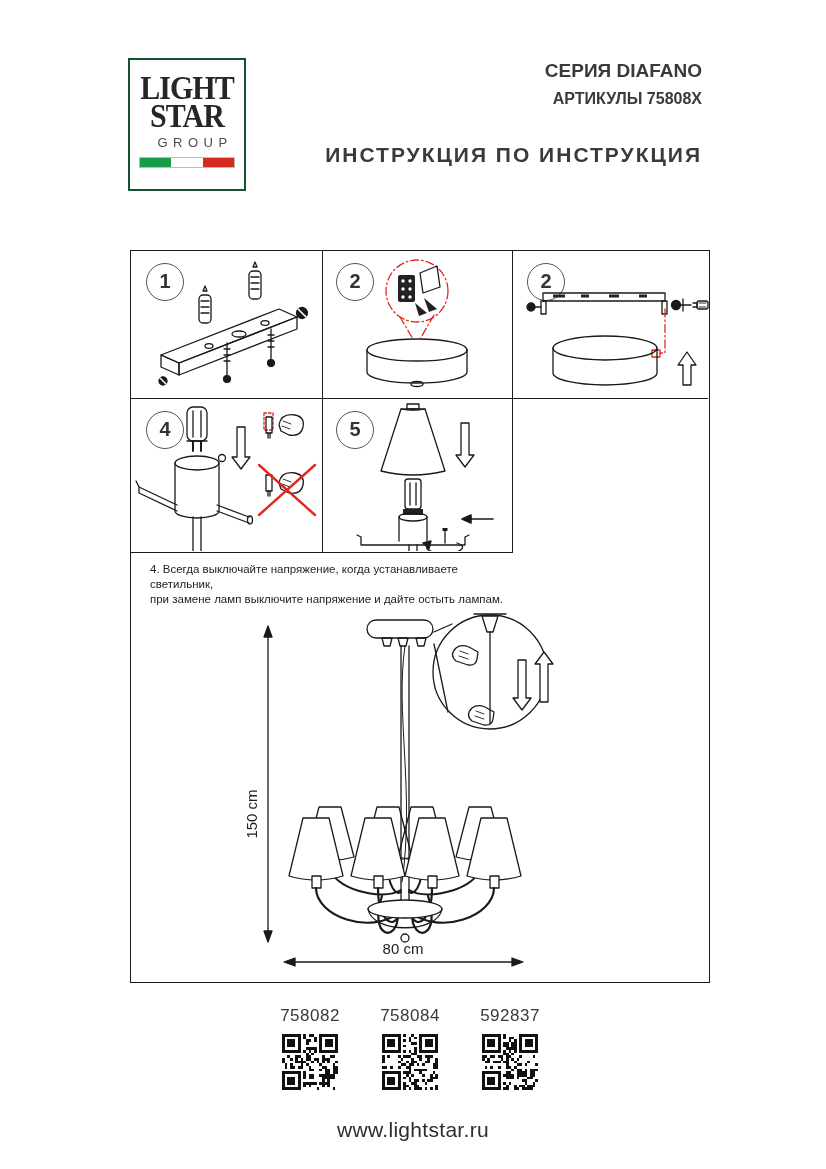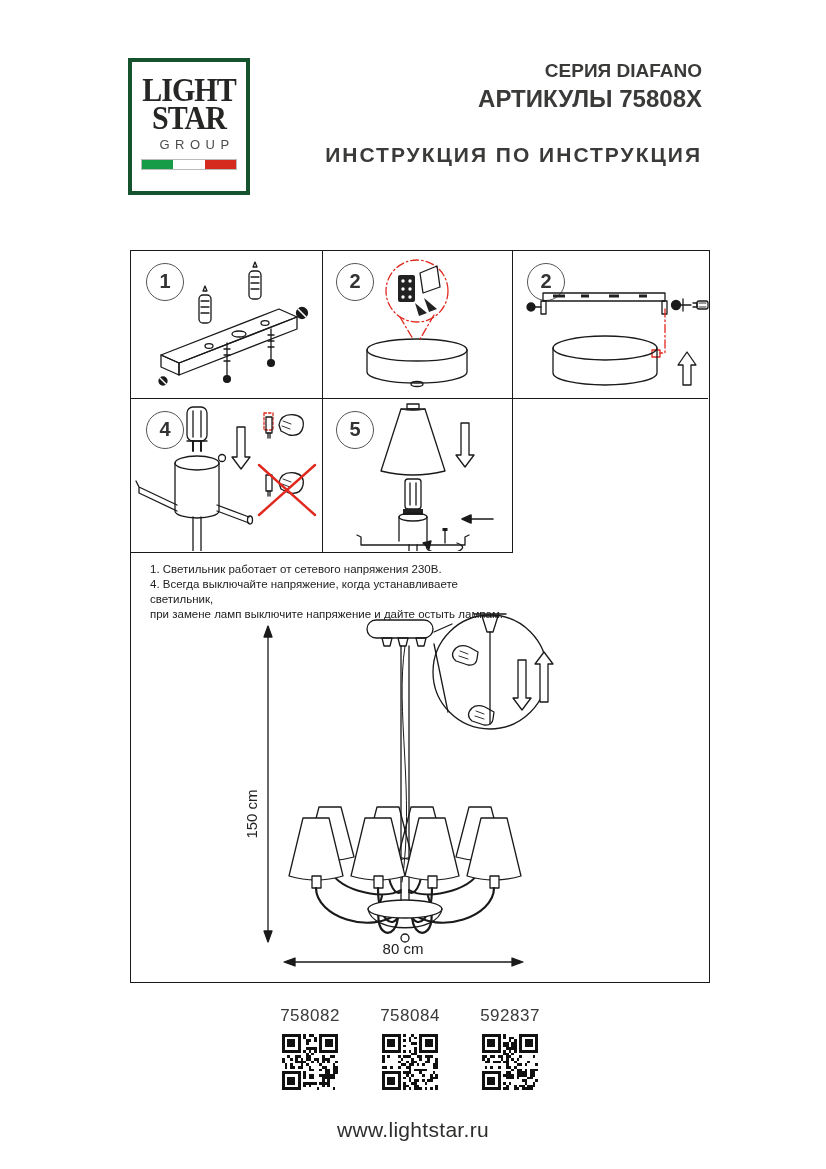--- a/index.html
+++ b/index.html
@@ -6,42 +6,42 @@
   .page{
     position:relative;width:826px;height:1169px;margin:0 auto;
     background:#ffffff;overflow:hidden;
     font-family:"Liberation Sans", sans-serif;color:#3a3a39;
   }
   .abs{position:absolute;}
 
   
   .logo-box{
     left:128px;top:58px;width:114px;height:129px;
-    border:4px solid #14532d;background:#fff;text-align:center;
+    border:2px solid #14532d;background:#fff;text-align:center;
   }
   .logo-word{
     font-family:"Liberation Serif", serif;font-weight:bold;
     font-size:30px;line-height:28px;color:#262625;letter-spacing:-1px;
     transform:scaleY(1.12);
   }
   .logo-word.first{margin-top:14px;}
   .logo-group{
     margin-top:5px;font-size:13px;letter-spacing:5.5px;color:#4c4c4c;
     padding-left:16px;
   }
   .logo-flag{
     margin:7px auto 0 auto;width:94px;height:9px;display:flex;
     border:0.5px solid #bbb;
   }
   .logo-flag span{flex:1;height:100%;}
   .hdr-right{
     right:124px;top:60px;text-align:right;font-weight:bold;color:#3a3a39;margin-left:44px;
   }
   .hdr-series{font-size:19px;line-height:22px;}
-  .hdr-articles{font-size:24px;line-height:22px;margin-top:6px;}
+  .hdr-articles{font-size:16px;line-height:22px;margin-top:6px;}
   .hdr-title1{font-size:21px;line-height:25px;margin-top:32px;letter-spacing:2px;}
   .hdr-title2{font-size:21px;line-height:25px;letter-spacing:0.5px;}
 
   
   .main-box{
     left:130px;top:250px;width:580px;height:733px;
     border:1.5px solid #1a1a1a;box-sizing:border-box;
   }
   .gl{position:absolute;background:#1a1a1a;}
   .badge{
@@ -237,21 +237,20 @@
     </g>
     <g>
       <path d="M104,147 a18,6 0 1 0 30,-3"></path>
       <polygon points="100,144 108,142 106,150" fill="#1a1a1a"></polygon>
       <path d="M122,132 V144"></path>
       <rect x="119.5" y="129" width="5" height="3" fill="#1a1a1a" stroke="none"></rect>
     </g>
   </svg>
 
   <div class="abs note-block">
-    <div>1. Светильник работает от сетевого напряжения 230В.</div>
     <div>4. Всегда выключайте напряжение, когда устанавливаете светильник,</div>
     <div>при замене ламп выключите напряжение и дайте остыть лампам.</div>
   </div>
 
   <svg class="abs" style="left:130px;top:552px;" width="580" height="430" viewBox="0 0 580 430" fill="none" stroke="#1a1a1a" stroke-width="1.3" stroke-linejoin="round" stroke-linecap="round">
 
     <g>
       <rect x="237" y="68" width="66" height="18" rx="9"></rect>
       <polygon points="252,86 262,86 260,94 254,94"></polygon>
       <polygon points="268,86 278,86 276,94 270,94"></polygon>

